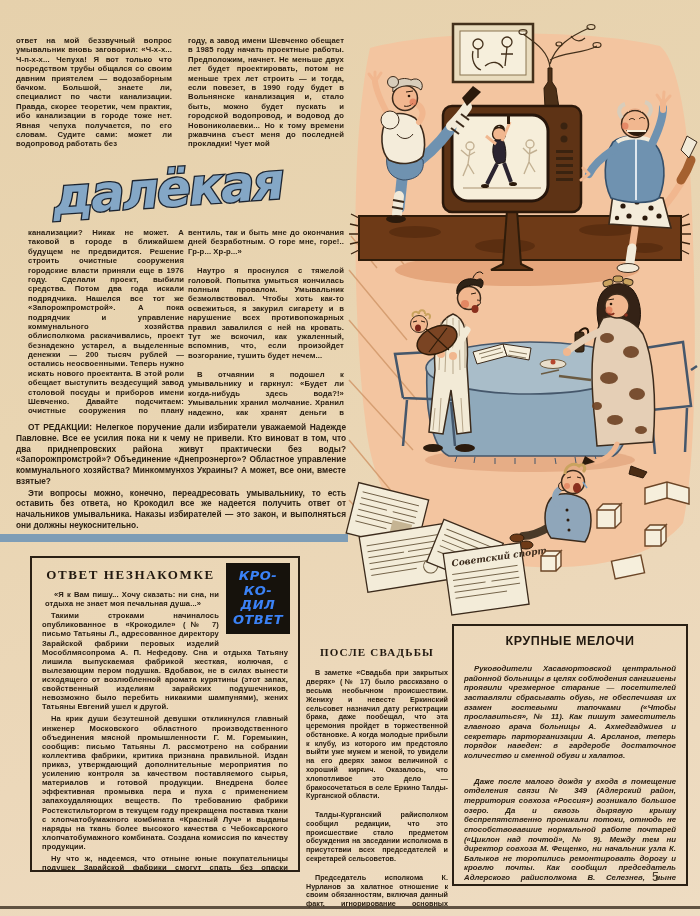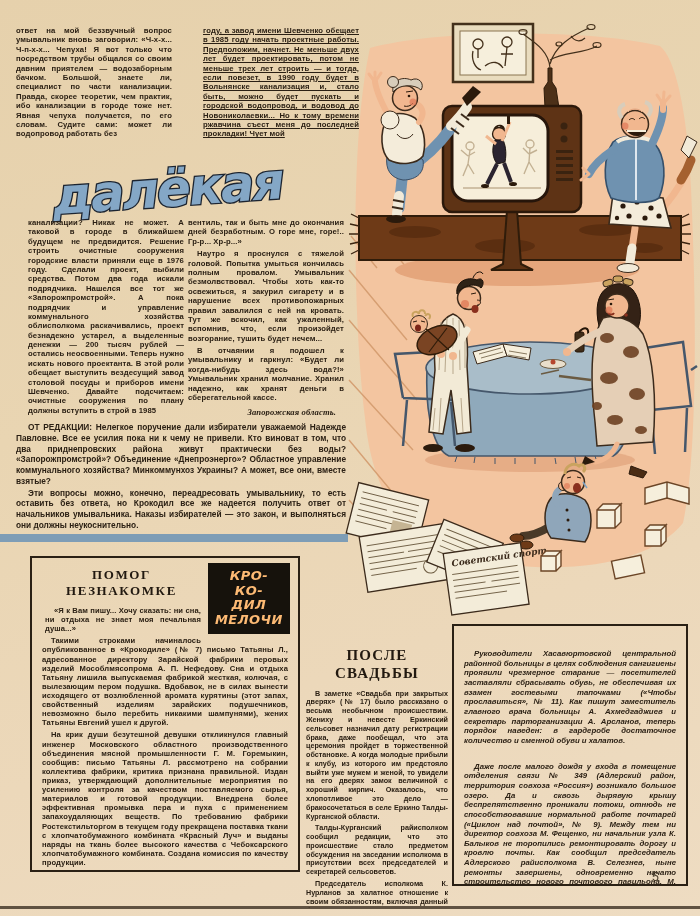--- a/index.html
+++ b/index.html
@@ -1,52 +1,52 @@
 <!DOCTYPE html>
 <html><head>
 <meta charset="utf-8">
 <style>
   html,body{margin:0;padding:0;background:#b8a584;}
   .page{position:relative;width:700px;height:916px;overflow:hidden;
     background:linear-gradient(160deg,#e6d1ac 0%,#e9d5b2 38%,#ecd8ba 68%,#eedcc2 100%);
     font-family:"Liberation Sans",sans-serif;color:#2b2014;}
   .col{position:absolute;overflow:hidden;text-align:justify;font-weight:700;}
   .t1{font-size:7.7px;line-height:1.22;letter-spacing:.1px;}
-  .col p{margin:0 0 3px;text-indent:9px;}
+  .col p{margin:10px 0 3px;text-indent:9px;}
   .col p.noind{text-indent:0;}
   .sig{font-family:"Liberation Serif",serif;font-style:italic;font-weight:700;
     text-align:right;font-size:8.6px;margin-top:5px;padding-right:8px;}
   .editorial{font-size:8.3px;line-height:1.3;}
   .editorial p{margin:0 0 1px;text-indent:12px;}
   .bluebar{position:absolute;background:#7e9db6;}
   .boxed{position:absolute;border:2px solid #2a2014;padding:7px 10px;overflow:hidden;box-sizing:border-box;}
   .serif-head{font-family:"Liberation Serif",serif;font-weight:700;font-size:13px;
     letter-spacing:1.6px;text-align:center;margin:2px 0 7px;color:#221910;}
   .sans-head{font-weight:700;font-size:12.5px;letter-spacing:.6px;text-align:center;margin:1px 0 7px;color:#221910;}
-  .krokodil-logo{float:right;background:#16120c;color:#fdba74;font-family:"DejaVu Sans",sans-serif;
+  .krokodil-logo{float:right;background:#16120c;color:#3b82f6;font-family:"DejaVu Sans",sans-serif;
     font-weight:700;font-style:italic;font-size:13px;line-height:1.12;padding:6px 7px 7px;
     margin:-2px -2px 7px 7px;letter-spacing:.5px;text-align:center;}
   .logo-line{white-space:nowrap;}
   .caption{position:absolute;font-size:9px;font-weight:700;line-height:1.35;text-align:justify;z-index:3;color:#33271a;}
   .caption .credit{text-align:right;margin-top:3px;font-size:8.6px;}
   .krupnye-text p{font-style:italic;margin:16px 0 7px;text-indent:10px;}
   .pagenum{position:absolute;font-size:12.5px;color:#4a3d2c;}
   .page-edge{position:absolute;left:0;right:0;top:906px;height:3px;background:#473a2b;opacity:.85;}
   .cartoon{position:absolute;left:345px;top:18px;pointer-events:none;}
   .title-art{position:absolute;left:40px;top:140px;pointer-events:none;}
 </style>
 </head>
 <body>
 
 <div class="page">
 
   <div class="col t1" style="left:16px;top:26px;width:156px;height:136px;">
     <p class="noind">ответ на мой беззвучный вопрос умывальник вновь заговорил: «Ч-х-х... Ч-п-х-х... Чепуха! Я вот только что посредством трубы общался со своим давним приятелем — водозаборным бачком. Большой, знаете ли, специалист по части канализации. Правда, скорее теоретик, чем практик, ибо канализации в городе тоже нет. Явная чепуха получается, по его словам. Судите сами: может ли водопровод работать без</p>
   </div>
-  <div class="col t1" style="left:203px;top:26px;width:156px;height:136px;text-decoration:underline;">
+  <div class="col t1" style="left:188px;top:26px;width:156px;height:136px;">
     <p class="noind">году, а завод имени Шевченко обещает в 1985 году начать проектные работы. Предположим, начнет. Не меньше двух лет будет проектировать, потом не меньше трех лет строить — и тогда, если повезет, в 1990 году будет в Вольнянске канализация и, стало быть, можно будет пускать и городской водопровод, и водовод до Новониколаевки... Но к тому времени ржавчина съест меня до последней прокладки! Чует мой</p>
   </div>
 
   <svg class="title-art" width="318" height="92" viewBox="0 0 318 92">
     <text x="12" y="64" transform="rotate(-4 160 46)" font-family="DejaVu Sans, sans-serif" font-weight="bold" font-style="italic" font-size="50" letter-spacing="-2" fill="#84a7c6" stroke="#1c2430" stroke-width="2.6" paint-order="stroke">далёкая</text>
   </svg>
 
   <div class="col t1" style="left:28px;top:218px;width:156px;height:198px;">
     <p class="noind">канализации? Никак не может. А таковой в городе в ближайшем будущем не предвидится. Решение строить очистные сооружения городские власти приняли еще в 1976 году. Сделали проект, выбили средства. Потом два года искали подрядчика. Нашелся все тот же «Запорожпромстрой». А пока подрядчик и управление коммунального хозяйства облисполкома раскачивались, проект безнадежно устарел, а выделенные денежки — 200 тысяч рублей — остались неосвоенными. Теперь нужно искать нового проектанта. В этой роли обещает выступить вездесущий завод столовой посуды и приборов имени Шевченко. Давайте подсчитаем: очистные сооружения по плану должны вступить в строй в 1985</p>
   </div>
@@ -63,42 +63,43 @@
     <p>Крокодил и депутат ждут ответа.</p>
   </div>
 
   <div class="bluebar" style="left:0;top:534px;width:348px;height:8px;"></div>
 
   <div class="boxed" style="left:30px;top:556px;width:270px;height:316px;">
     <div class="krokodil-logo">
       <div class="logo-line">КРО-</div>
       <div class="logo-line">КО-</div>
       <div class="logo-line">ДИЛ</div>
-      <div class="logo-line">МЕЛОЧИ</div>
+      <div class="logo-line">ОТВЕТ</div>
     </div>
-    <div class="serif-head">ПОМОГ НЕЗНАКОМКЕ</div>
+    <div class="serif-head">ОТВЕТ НЕЗНАКОМКЕ</div>
     <div class="col-inline t1" style="font-size:7.6px;line-height:1.2;text-align:justify;font-weight:700;">
       <p style="margin:0 3px 3px;text-indent:9px;">«Я к Вам пишу... Хочу сказать: ни сна, ни отдыха не знает моя печальная душа...»</p>
       <p style="margin:0 0 3px;text-indent:9px;">Такими строками начиналось опубликованное в «Крокодиле» (№ 7) письмо Татьяны Л., адресованное директору Зарайской фабрики перовых изделий Мособлмясопрома А. П. Нефедову. Сна и отдыха Татьяну лишила выпускаемая фабрикой жесткая, колючая, с вылезающим пером подушка. Вдобавок, не в силах вынести исходящего от возлюбленной аромата курятины (этот запах, свойственный изделиям зарайских подушечников, невозможно было перебить никакими шампунями), жених Татьяны Евгений ушел к другой.</p>
       <p style="margin:0 0 3px;text-indent:9px;">На крик души безутешной девушки откликнулся главный инженер Московского областного производственного объединения мясной промышленности Г. М. Горемыкин, сообщив: письмо Татьяны Л. рассмотрено на собрании коллектива фабрики, критика признана правильной. Издан приказ, утверждающий дополнительные мероприятия по усилению контроля за качеством поставляемого сырья, материалов и готовой продукции. Внедрена более эффективная промывка пера и пуха с применением запахоудаляющих веществ. По требованию фабрики Ростекстильторгом в текущем году прекращена поставка ткани с хлопчатобумажного комбината «Красный Луч» и выданы наряды на ткань более высокого качества с Чебоксарского хлопчатобумажного комбината. Создана комиссия по качеству продукции.</p>
       <p style="margin:0;text-indent:9px;">Ну что ж, надеемся, что отныне юные покупательницы подушек Зарайской фабрики смогут спать без опаски потерять женихов.</p>
     </div>
   </div>
 
   <div class="col" style="left:306px;top:644px;width:142px;height:264px;font-size:7.2px;line-height:1.22;">
-    <div class="serif-head" style="font-size:15px;letter-spacing:1.2px;">ПОСЛЕ СВАДЬБЫ</div>
+    <div class="serif-head" style="font-size:11px;letter-spacing:1.2px;">ПОСЛЕ СВАДЬБЫ</div>
     <p>В заметке «Свадьба при закрытых дверях» (№ 17) было рассказано о весьма необычном происшествии. Жениху и невесте Еркинский сельсовет назначил дату регистрации брака, даже пообещал, что эта церемония пройдет в торжественной обстановке. А когда молодые прибыли к клубу, из которого им предстояло выйти уже мужем и женой, то увидели на его дверях замок величиной с хороший кирпич. Оказалось, что хлопотливое это дело — бракосочетаться в селе Еркино Талды-Курганской области.</p>
     <p>Талды-Курганский райисполком сообщил редакции, что это происшествие стало предметом обсуждения на заседании исполкома в присутствии всех председателей и секретарей сельсоветов.</p>
     <p>Председатель исполкома К. Нурланов за халатное отношение к своим обязанностям, включая данный факт, игнорирование основных принципов деятельности Советов освобожден от работы. Зам. председателя исполкома А. Баянаев и секретарь исполкома Б. Сейпиева строго предупреждены.</p>
   </div>
 
   <div class="caption" style="left:458px;top:560px;width:230px;">
   </div>
 
   <div class="boxed" style="left:452px;top:624px;width:236px;height:262px;">
+    <div class="sans-head">КРУПНЫЕ МЕЛОЧИ</div>
     <div class="krupnye-text" style="font-size:7.8px;line-height:1.24;text-align:justify;font-weight:700;">
       <p>Руководители Хасавюртовской центральной районной больницы в целях соблюдения сангигиены проявили чрезмерное старание — посетителей заставляли сбрасывать обувь, не обеспечивая их взамен гостевыми тапочками («Чтобы прославиться», № 11). Как пишут заместитель главного врача больницы А. Ахмедгаджиев и секретарь парторганизации А. Арсланов, теперь порядок наведен: в гардеробе достаточное количество и сменной обуви и халатов.</p>
       <p style="margin-bottom:0;">Даже после малого дождя у входа в помещение отделения связи № 349 (Адлерский район, территория совхоза «Россия») возникало большое озеро. Да и сквозь дырявую крышу беспрепятственно проникали потоки, отнюдь не способствовавшие нормальной работе почтарей («Циклон над почтой», № 9). Между тем ни директор совхоза М. Фещенко, ни начальник узла К. Балыков не торопились ремонтировать дорогу и кровлю почты. Как сообщил председатель Адлерского райисполкома В. Селезнев, ныне ремонты завершены, одновременно начато строительство нового почтового павильона. М. Фещенко и К. Балыков исполкомом наказаны.</p>
     </div>
   </div>
 
   <div class="pagenum" style="left:652px;top:870px;">5</div>
   <div class="page-edge"></div>
 
   <svg class="cartoon" width="355" height="602" viewBox="0 0 355 602">

